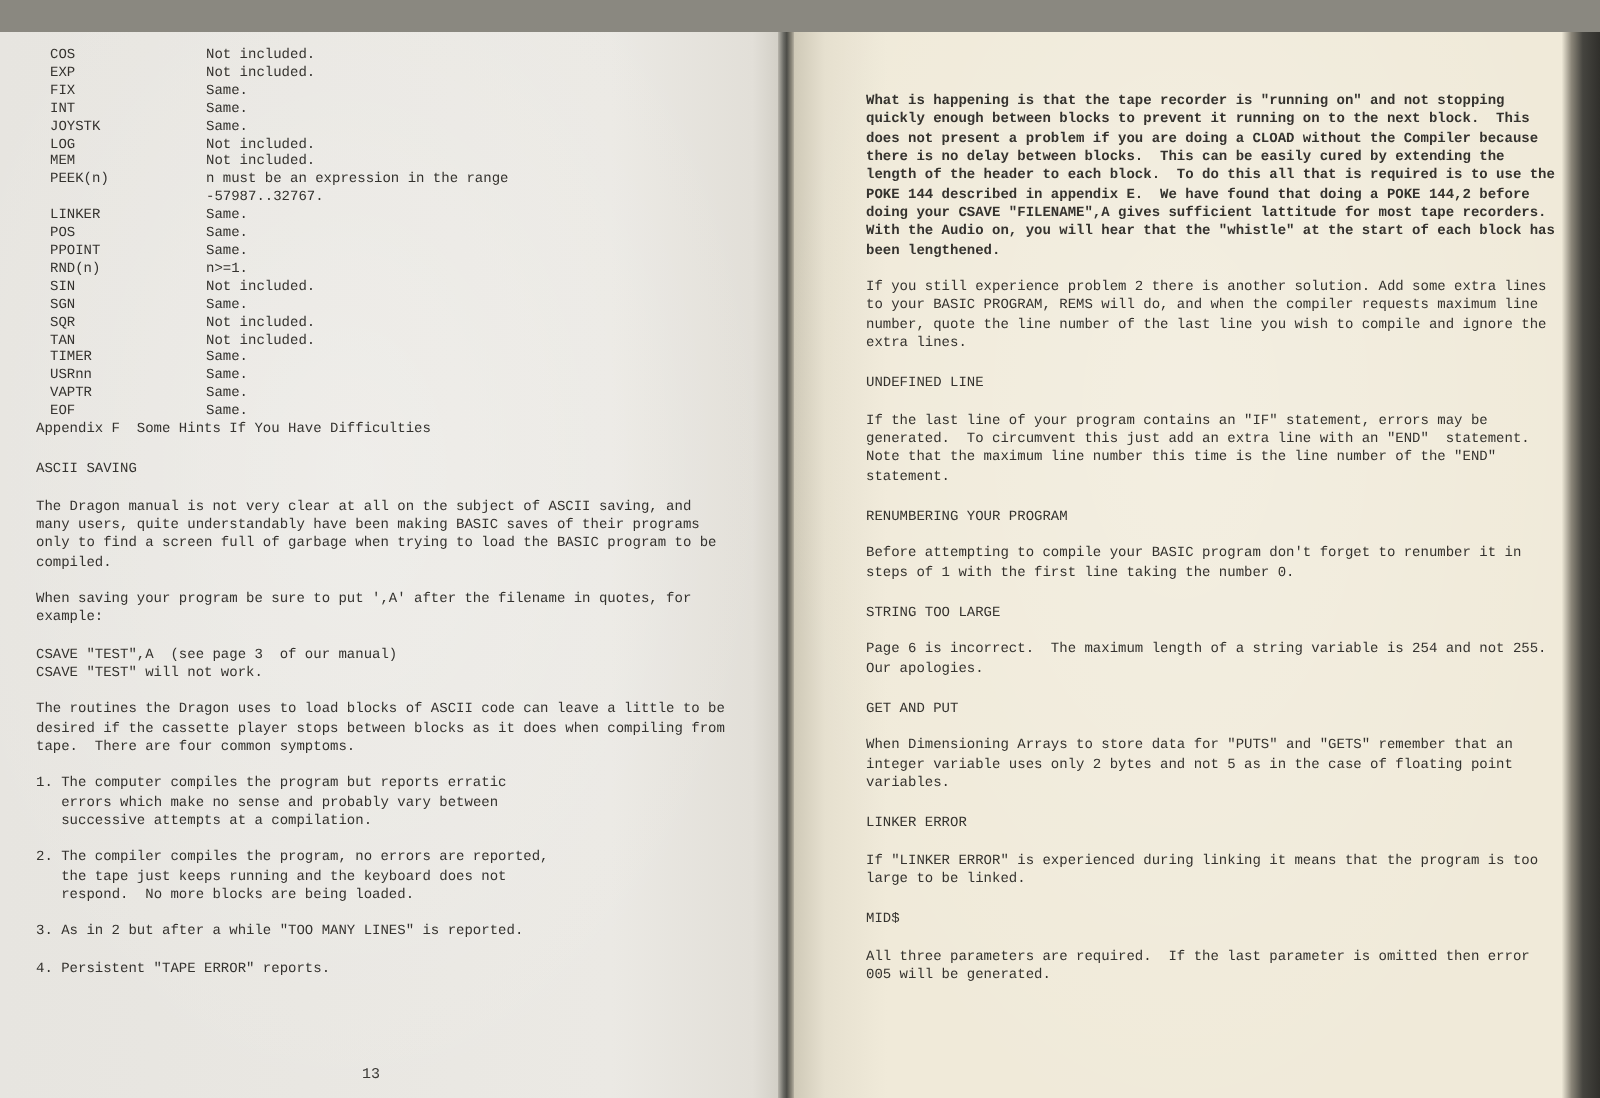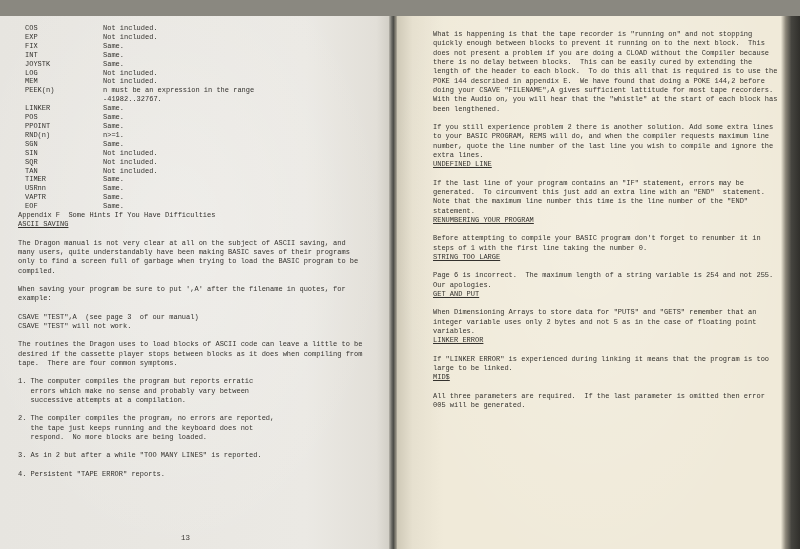--- a/index.html
+++ b/index.html
@@ -20,25 +20,25 @@
     background:linear-gradient(to right,#b8b5ac 0,#6a6a64 35%,#4c4c47 55%,#8d897c 85%,#b5b0a2 100%);}
   .edge-right{position:absolute;left:781px;top:0;width:19px;height:549px;
     background:linear-gradient(to right,#ece6d5 0,#8a8578 25%,#45443f 55%,#302f2b 100%);}
   .txt{color:#34322e;}
   
   .lp-content{position:absolute;left:18px;top:8px;width:362px;}
   .trow{line-height:8.9px;font-size:7px;white-space:pre-wrap;}
   .tk{display:inline-block;width:78px;margin-left:7px;vertical-align:top;}
   .tv{display:inline-block;width:260px;vertical-align:top;white-space:pre-wrap;}
   .appendix{font-size:7px;line-height:9.3px;margin-top:0;white-space:pre-wrap;}
-  .shead{font-size:7px;line-height:9.3px;text-decoration:underline;}
+  .shead{font-size:7px;line-height:9.3px;margin-top:11px;}
   .para{font-size:7px;line-height:9.35px;margin-top:9px;white-space:pre-wrap;}
   
   .rp-content{position:absolute;left:433px;top:14px;width:348px;}
-  .rp-content .para:first-child{margin-top:0;}
+  .rp-content .para:first-child{margin-top:17px;font-weight:bold;}
   .pageno{position:absolute;font-size:7.5px;color:#3a3834;}
   .pn-left{left:181px;top:518px;}
   .pn-right{left:589px;top:523px;margin-top:29px;}
 </style>
 </head>
 <body>
 
 <div class="scan">
 
   <div class="page-left"></div>
@@ -50,27 +50,27 @@
 
     <div>
       <div class="trow"><span class="tk">COS</span><span class="tv">Not included.</span></div>
       <div class="trow"><span class="tk">EXP</span><span class="tv">Not included.</span></div>
       <div class="trow"><span class="tk">FIX</span><span class="tv">Same.</span></div>
       <div class="trow"><span class="tk">INT</span><span class="tv">Same.</span></div>
       <div class="trow"><span class="tk">JOYSTK</span><span class="tv">Same.</span></div>
       <div class="trow"><span class="tk">LOG</span><span class="tv">Not included.</span></div>
       <div class="trow"><span class="tk">MEM</span><span class="tv">Not included.</span></div>
       <div class="trow"><span class="tk">PEEK(n)</span><span class="tv">n must be an expression in the range
--41982..32767.</span></div>
+-57987..32767.</span></div>
       <div class="trow"><span class="tk">LINKER</span><span class="tv">Same.</span></div>
       <div class="trow"><span class="tk">POS</span><span class="tv">Same.</span></div>
       <div class="trow"><span class="tk">PPOINT</span><span class="tv">Same.</span></div>
       <div class="trow"><span class="tk">RND(n)</span><span class="tv">n&gt;=1.</span></div>
+      <div class="trow"><span class="tk">SIN</span><span class="tv">Not included.</span></div>
       <div class="trow"><span class="tk">SGN</span><span class="tv">Same.</span></div>
-      <div class="trow"><span class="tk">SIN</span><span class="tv">Not included.</span></div>
       <div class="trow"><span class="tk">SQR</span><span class="tv">Not included.</span></div>
       <div class="trow"><span class="tk">TAN</span><span class="tv">Not included.</span></div>
       <div class="trow"><span class="tk">TIMER</span><span class="tv">Same.</span></div>
       <div class="trow"><span class="tk">USRnn</span><span class="tv">Same.</span></div>
       <div class="trow"><span class="tk">VAPTR</span><span class="tv">Same.</span></div>
       <div class="trow"><span class="tk">EOF</span><span class="tv">Same.</span></div>
     </div>
 
     <div class="appendix">Appendix F  Some Hints If You Have Difficulties</div>
 

